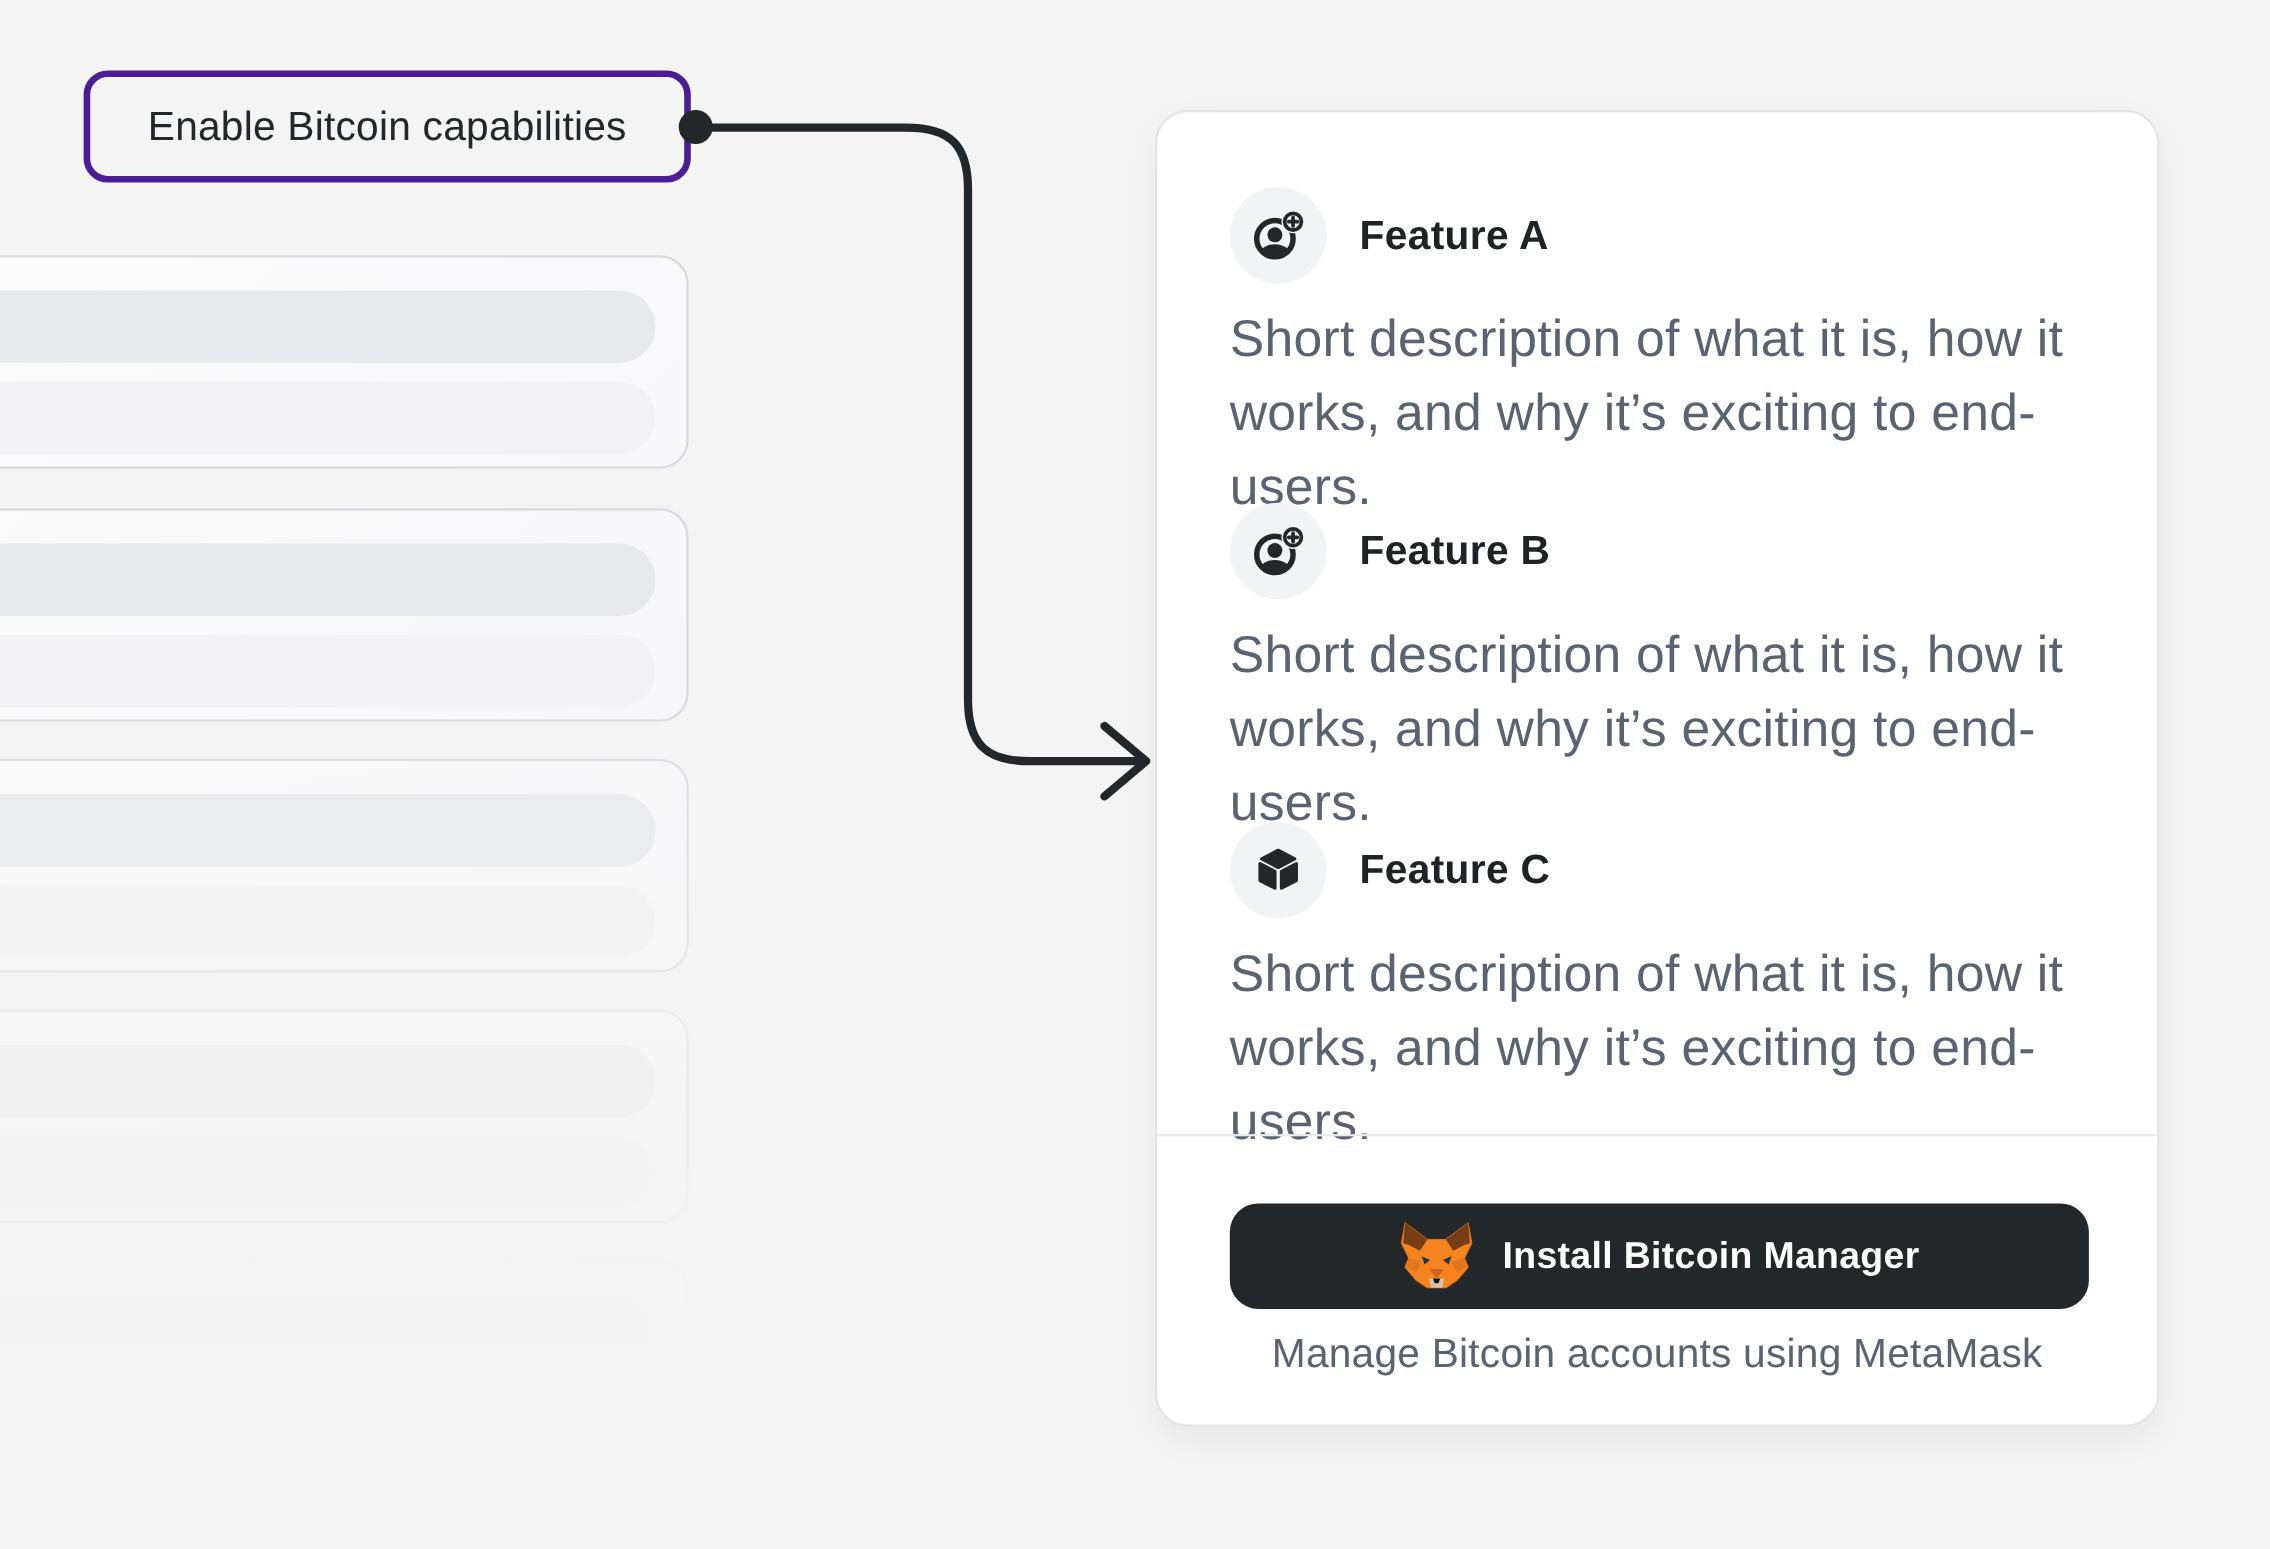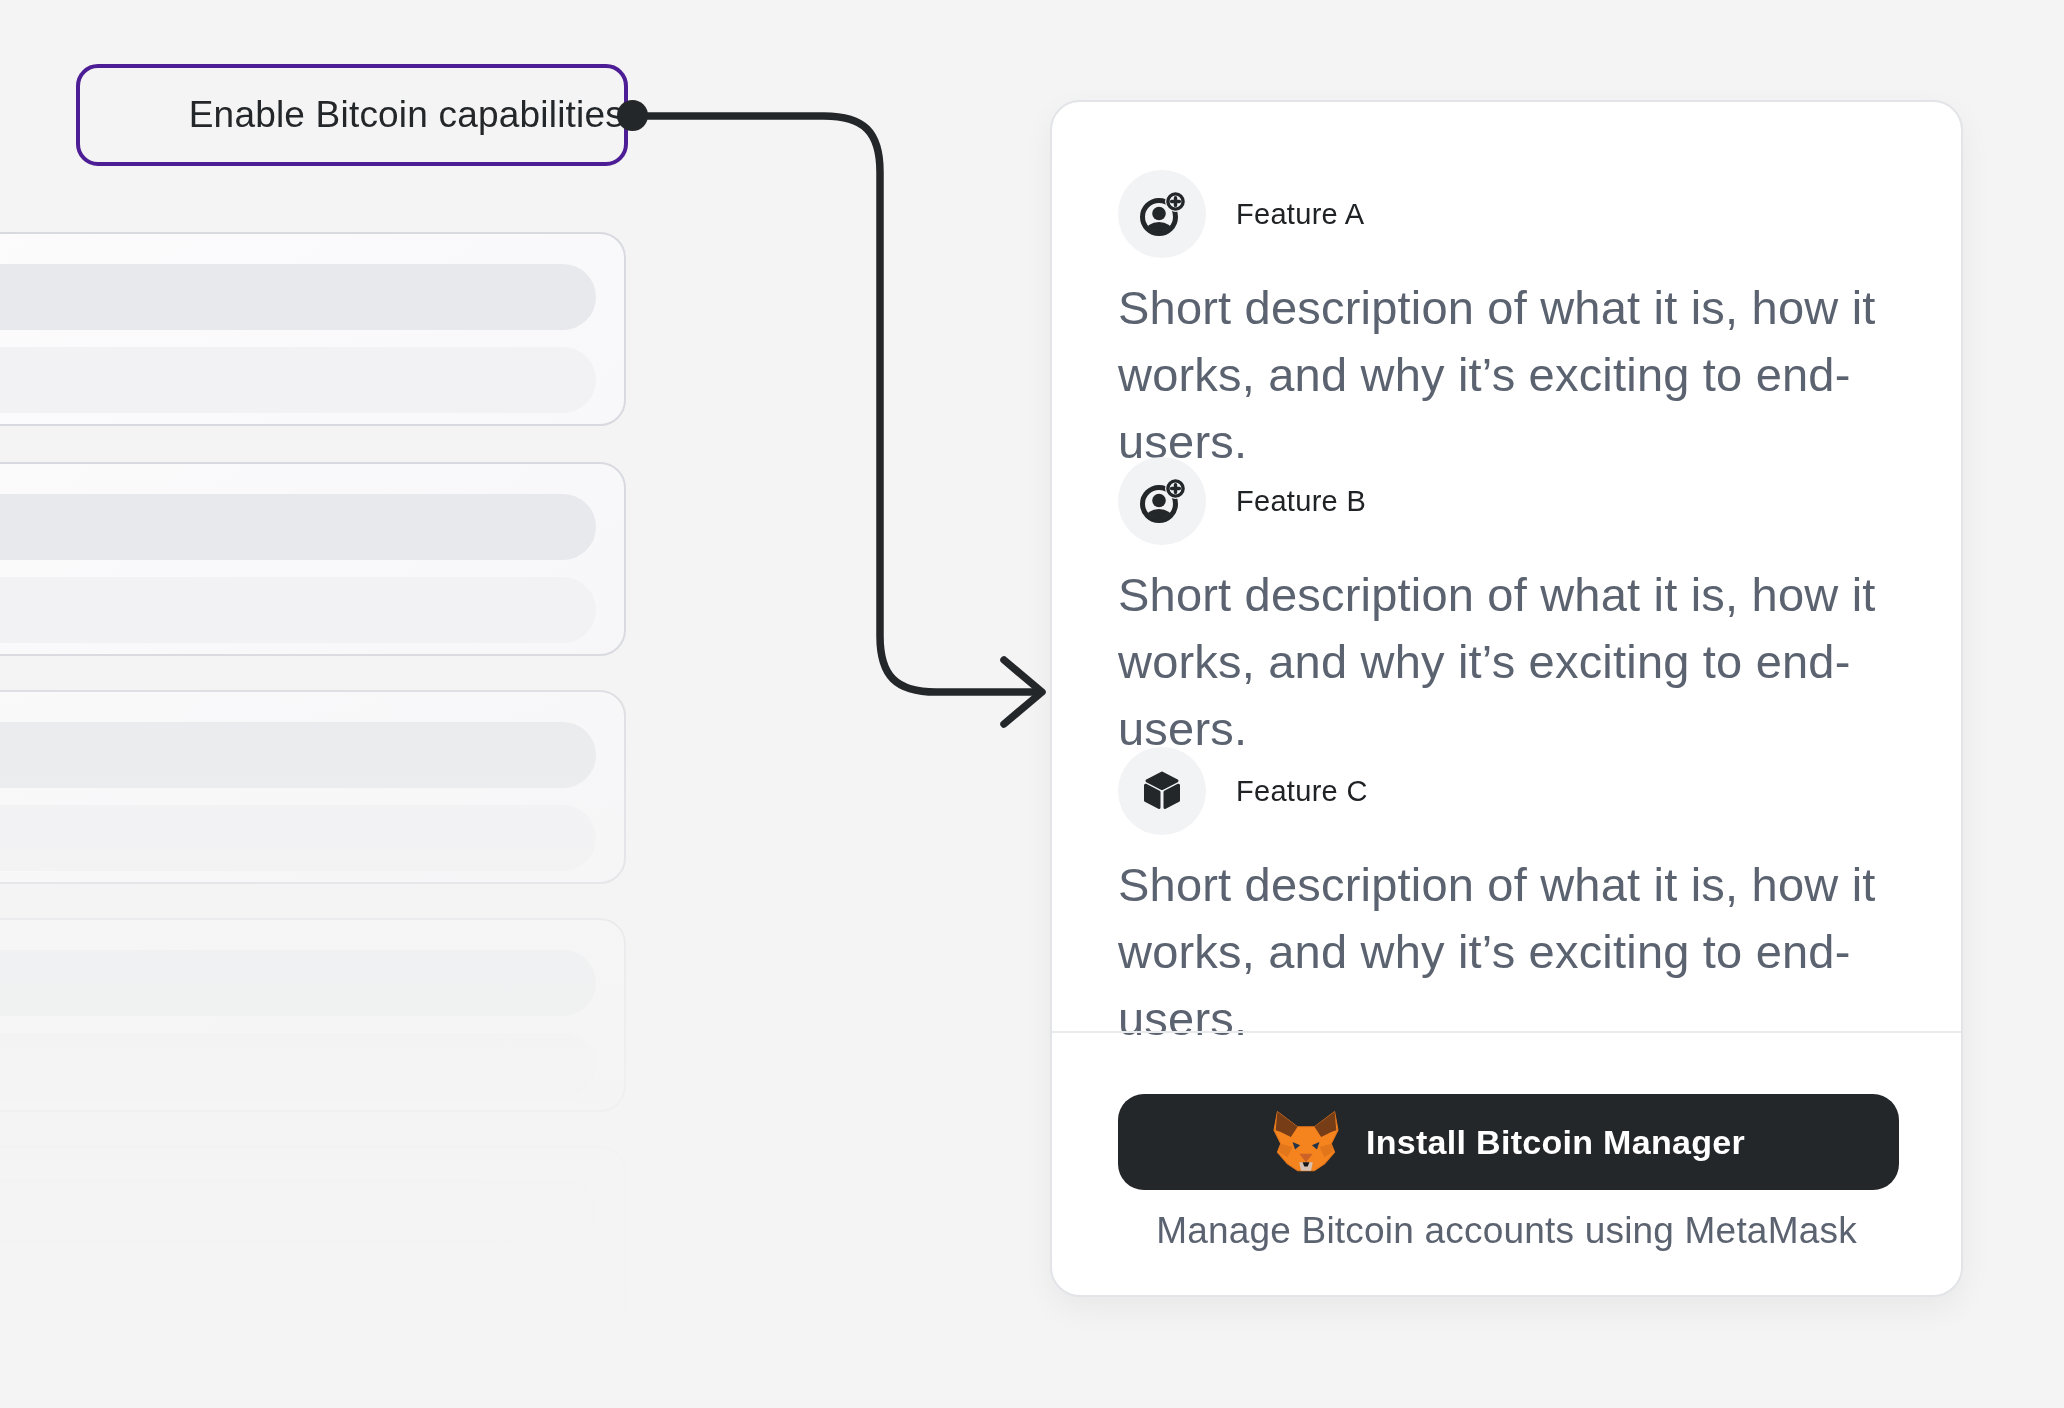--- a/index.html
+++ b/index.html
@@ -12,23 +12,23 @@
     height: 1408px;
     background: #F4F4F4;
     overflow: hidden;
   }
 
   
   .annotation-label {
     position: absolute;
     left: 76px; top: 64px;
     width: 552px; height: 102px;
-    border: 4px solid #4c1d95;
+    border: 6px solid #4c1d95;
     border-radius: 22px;
-    display: flex; align-items: center; justify-content: flex-end;
+    display: flex; align-items: center; justify-content: center;
     font-size: 37px; font-weight: 500; color: #24272A;
     letter-spacing: 0.2px;
     z-index: 6;
   }
   .connector-dot {
     position: absolute;
     left: 617px; top: 100px;
     width: 31px; height: 31px;
     border-radius: 50%;
     background: #24272A;
@@ -88,21 +88,21 @@
   .feature-group.g3 { top: 645px; }
   .feature-row { display: flex; align-items: center; gap: 30px; }
   .icon-circle {
     width: 88px; height: 88px; flex: 0 0 88px;
     border-radius: 50%;
     background: #F2F3F5;
     display: flex; align-items: center; justify-content: center;
   }
   .icon-circle svg { width: 48px; height: 48px; display: block; }
   .feature-title {
-    font-size: 29px; font-weight: 400; color: #202326;
+    font-size: 37px; font-weight: 700; color: #202326;
     letter-spacing: 0.3px;
   }
   .feature-desc {
     margin-top: 16px;
     max-width: 848px;
     font-size: 47px; line-height: 67px;
     color: #5C6370;
     letter-spacing: 0.2px;
   }
 

